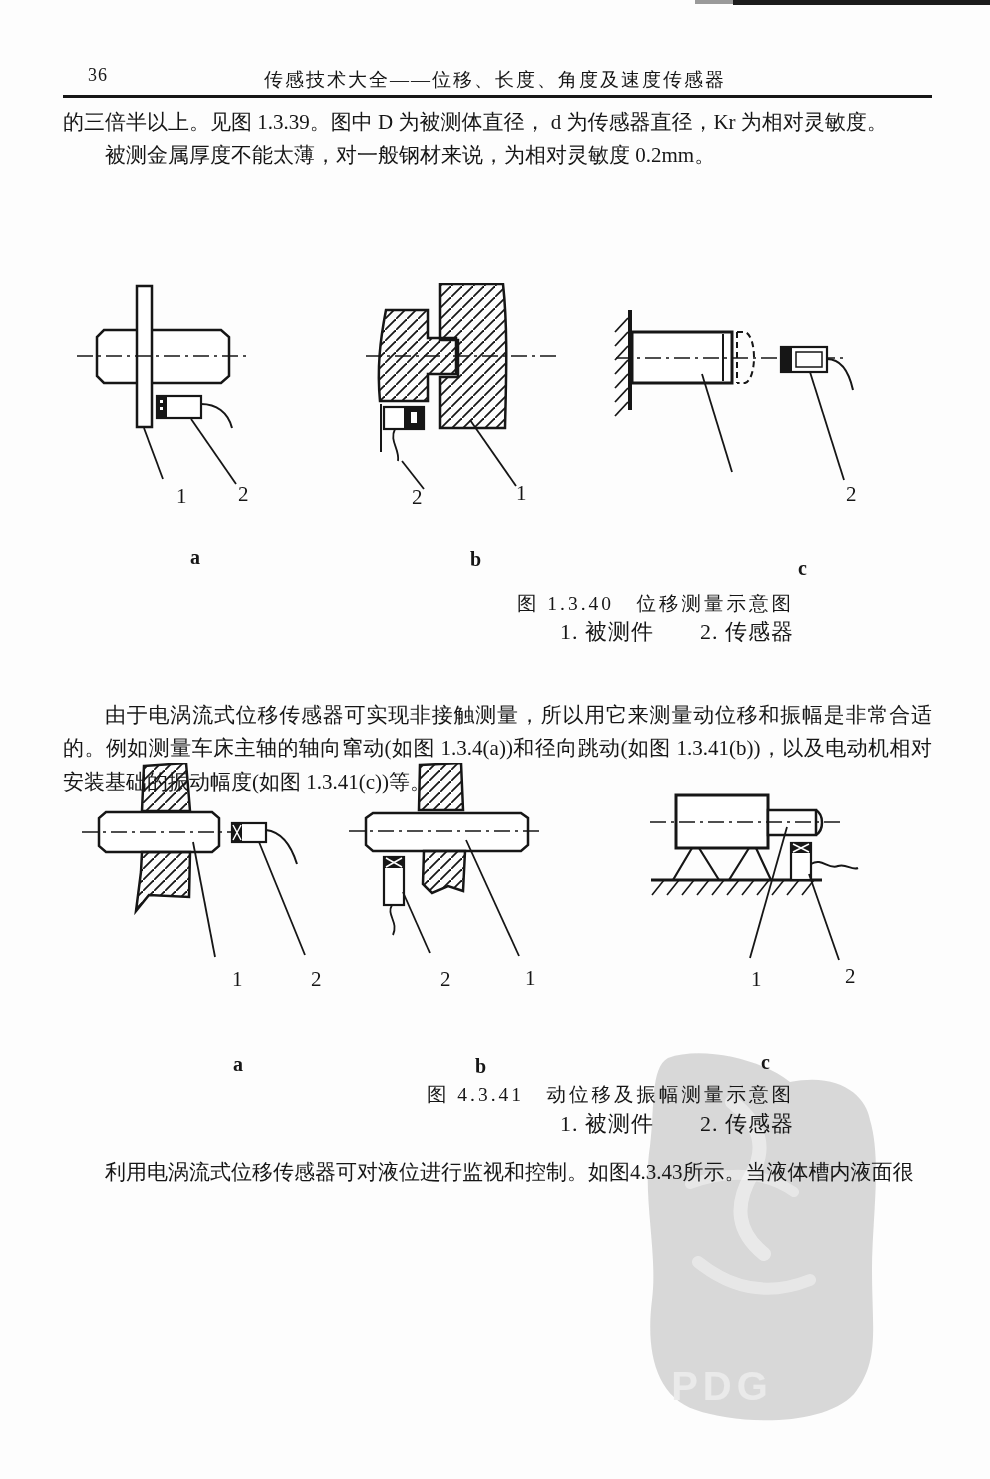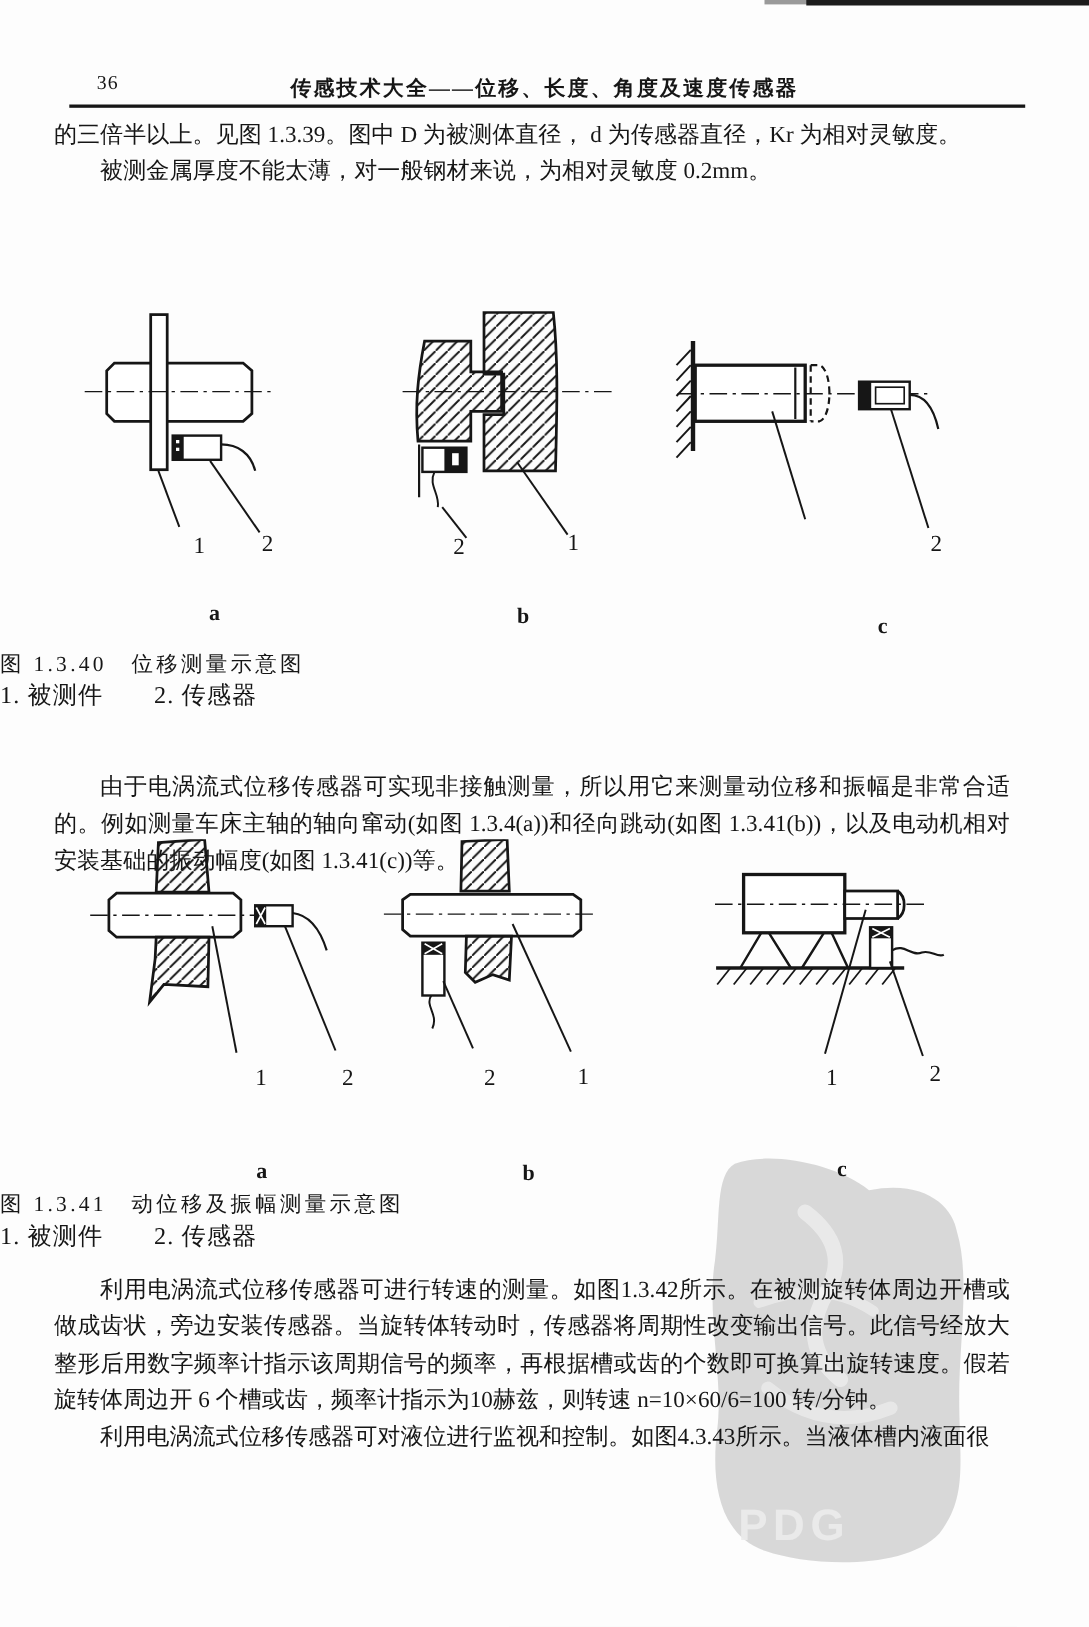--- a/index.html
+++ b/index.html
@@ -3,29 +3,29 @@
 <meta charset="utf-8">
 <style>
   html,body{margin:0;padding:0;background:#e8e8e8;}
   .page{
     position:relative;width:990px;height:1479px;background:#fdfdfd;
     font-family:"Liberation Serif","DejaVu Serif",serif;color:#161616;
     overflow:hidden;margin:0 auto;
   }
   .scan-strip{position:absolute;top:0;height:5px;}
   .header-pageno{position:absolute;left:88px;top:65px;font-size:18px;font-weight:normal;letter-spacing:1px;}
-  .header-title{position:absolute;left:0;top:67px;width:990px;text-align:center;font-size:19px;font-weight:bold;letter-spacing:2px;}
+  .header-title{position:absolute;left:0;top:67px;width:990px;text-align:center;font-size:19px;font-weight:normal;letter-spacing:2px;}
   .header-rule{position:absolute;left:63px;top:95px;width:869px;height:3px;background:#161616;}
-  .bodytext{position:absolute;left:49px;width:869px;font-size:21px;line-height:33.4px;text-align:justify;z-index:2;}
+  .bodytext{position:absolute;left:63px;width:869px;font-size:21px;line-height:33.4px;text-align:justify;z-index:2;}
   .bodytext p{margin:0;text-indent:2em;}
   .bodytext p.noindent{text-indent:0;}
   .fig{position:absolute;left:0;z-index:1;}
   .fig text{font-family:"Liberation Serif","DejaVu Serif",serif;fill:#161616;font-size:21px;}
   .fig text.sub{font-weight:bold;font-size:20px;}
-  .caption{position:absolute;left:0;width:794px;text-align:left;z-index:2;}
+  .caption{position:absolute;left:0;width:794px;text-align:right;z-index:2;}
   .caption.title{font-size:19.5px;letter-spacing:3px;}
   .caption.legend{font-size:22px;letter-spacing:1px;}
   .watermark{position:absolute;left:0;z-index:0;}
 </style>
 </head>
 <body>
 
 <div class="page">
 
   <div class="scan-strip" style="left:695px;width:42px;height:4px;background:#9a9a9a;"></div>
@@ -188,21 +188,20 @@
       <path d="M793,844 L809,852 M809,844 L793,852" stroke="#ffffff" stroke-width="1.5"></path>
       <path d="M811,864 C822,857 828,870 838,866 C846,863 852,871 858,868" stroke-width="2"></path>
       <path d="M787,827 L750,958" stroke-width="1.8"></path>
       <path d="M809,874 L839,960" stroke-width="1.8"></path>
       <text x="751" y="986" stroke="none">1</text>
       <text x="845" y="983" stroke="none">2</text>
       <text class="sub" x="761" y="1069" stroke="none">c</text>
     </g>
   </svg>
 
-  <div class="caption title" style="top:1081px;">图 1.3.41　动位移及振幅测量示意图</div>
+  <div class="caption title" style="top:1081px;">图 4.3.41　动位移及振幅测量示意图</div>
   <div class="caption legend" style="top:1109px;">1. 被测件　　2. 传感器</div>
 
   <div class="bodytext" style="top:1156px;">
-    <p>利用电涡流式位移传感器可进行转速的测量。如图1.3.42所示。在被测旋转体周边开槽或做成齿状，旁边安装传感器。当旋转体转动时，传感器将周期性改变输出信号。此信号经放大整形后用数字频率计指示该周期信号的频率，再根据槽或齿的个数即可换算出旋转速度。假若旋转体周边开 6 个槽或齿，频率计指示为10赫兹，则转速 n=10×60/6=100 转/分钟。</p>
     <p>利用电涡流式位移传感器可对液位进行监视和控制。如图4.3.43所示。当液体槽内液面很</p>
   </div>
 
 </div>
 
 </body></html>

